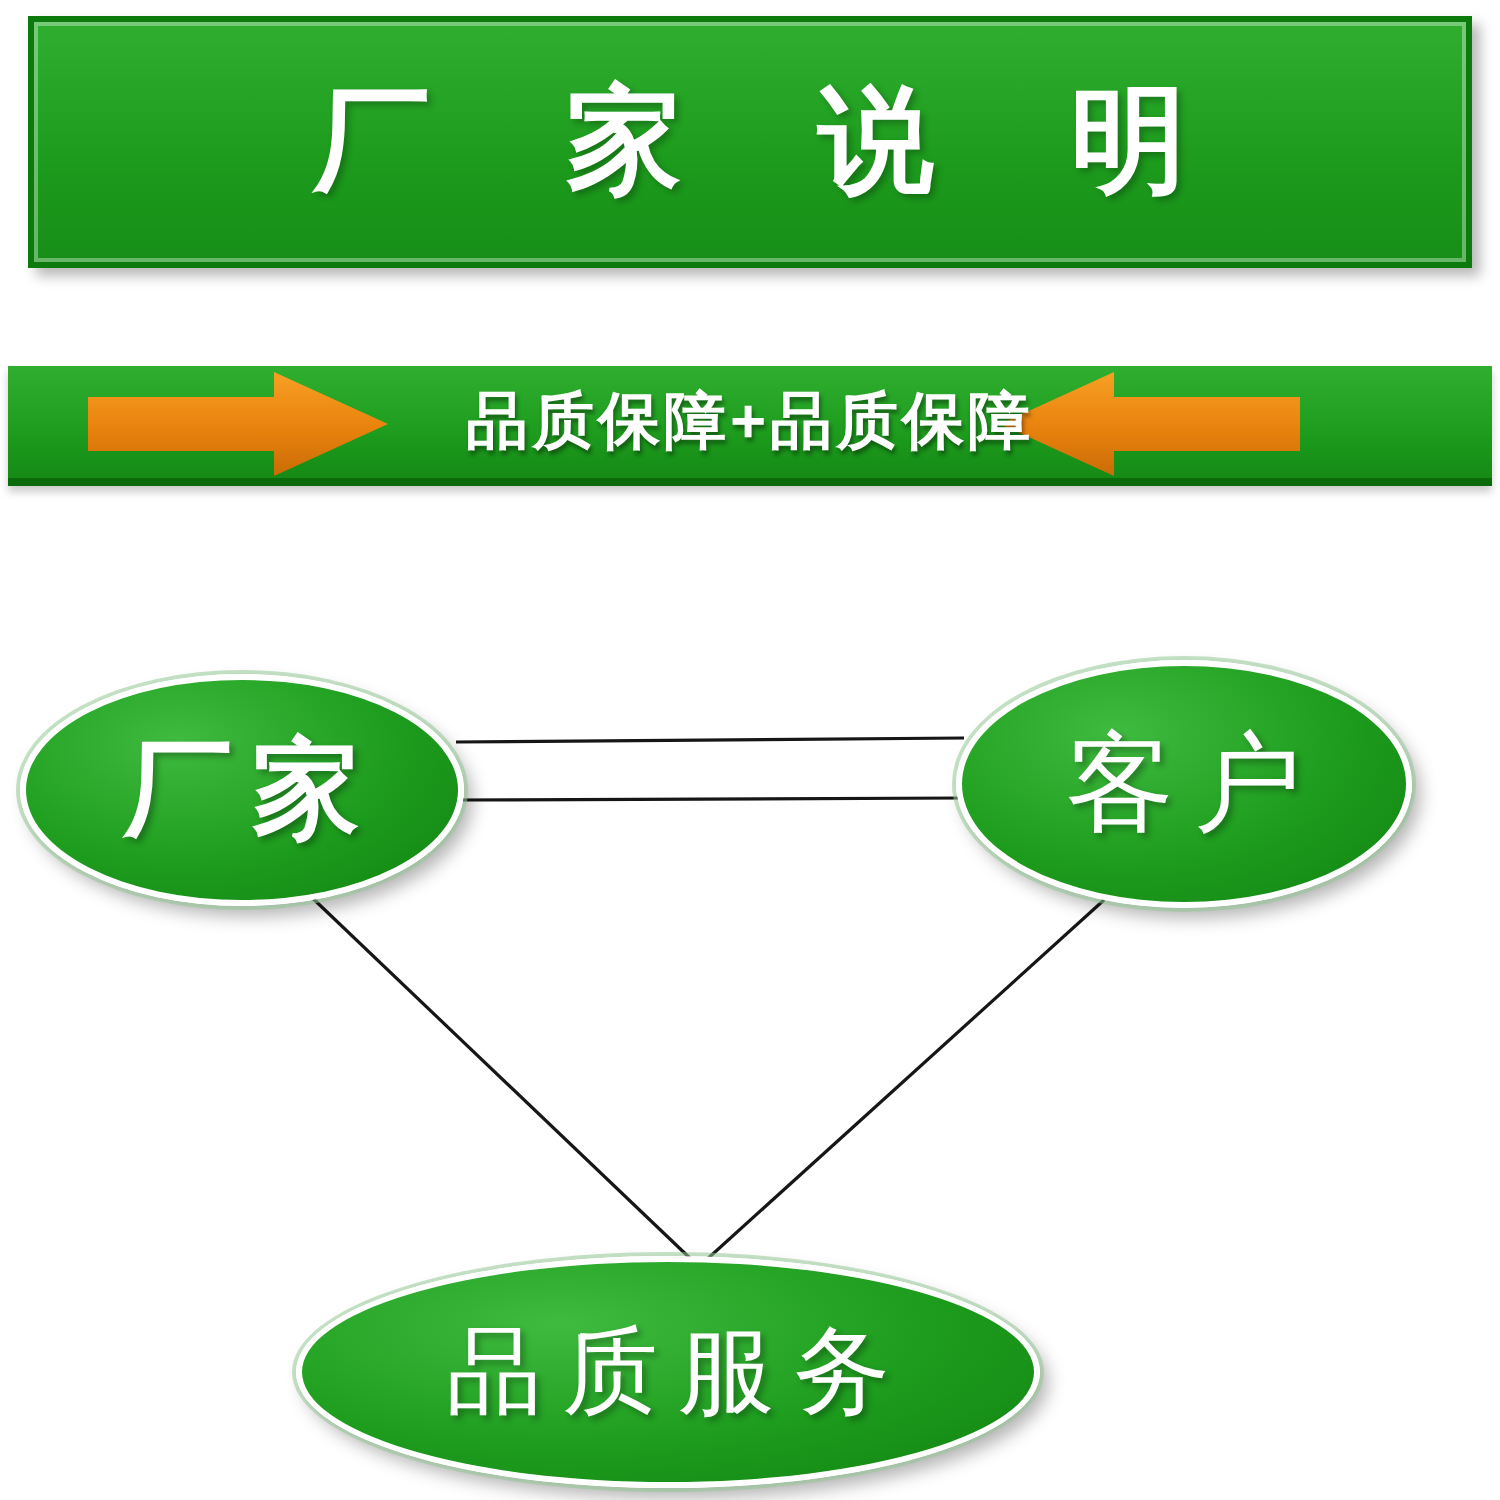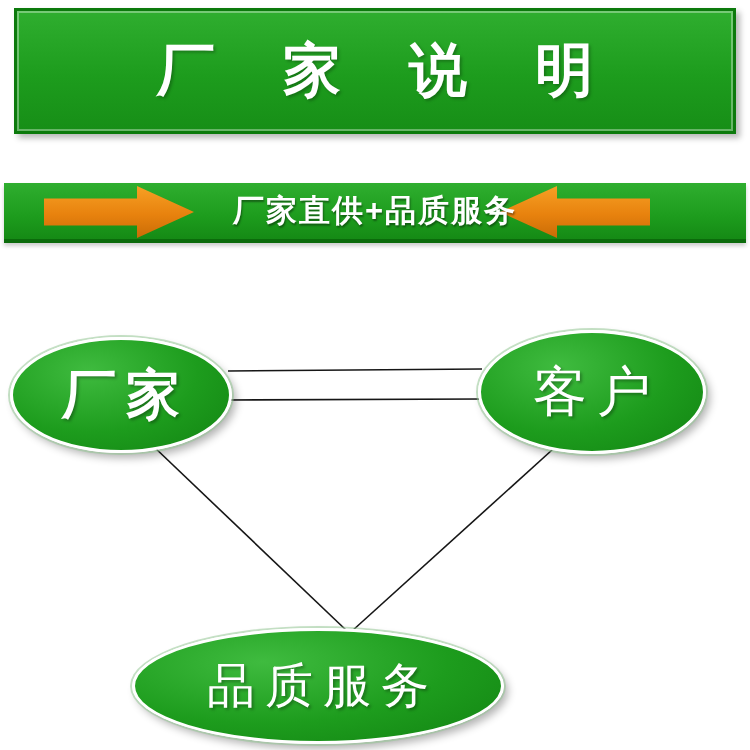--- a/index.html
+++ b/index.html
@@ -95,35 +95,35 @@
     border-radius:50%;
     background:radial-gradient(ellipse at 35% 28%, #3fbb3f 0%, #1d9c1d 55%, #128312 100%);
     border:3px solid #ffffff;
     box-shadow:0 0 0 2px rgba(150,200,150,0.55), 4px 5px 9px rgba(0,0,0,0.30);
     display:flex; align-items:center; justify-content:center;
     color:#ffffff;
     text-shadow:2px 2px 3px rgba(0,0,0,0.3);
   }
   .node-factory  { left:10px;  top:337px; width:222px; height:116px; font-size:54px;font-weight:bold; }
   .node-customer { left:478px; top:330px; width:228px; height:124px; font-size:54px;font-family:Liberation Serif, serif; }
-  .node-service  { left:132px; top:628px; width:372px; height:116px; font-size:48px;align-items:center; }
+  .node-service  { left:148px; top:628px; width:372px; height:116px; font-size:48px;align-items:center; }
   .node .node-label { letter-spacing:10px; padding-left:10px; white-space:nowrap; }
 </style>
 </head>
 <body>
 
 <div class="page">
 
   <div class="title-banner">
     <span class="title-text">厂 家 说 明</span>
   </div>
 
   <div class="supply-bar">
     <span class="arrow arrow-right-pointing"></span>
-    <span class="supply-text">厂家直供+品质服务</span>
+    <span class="supply-text">品质保障+品质保障</span>
     <span class="arrow arrow-left-pointing"></span>
   </div>
 
 
   <svg class="connectors" viewBox="0 0 750 750">
     <line x1="228" y1="371" x2="482" y2="369"></line>
     <line x1="228" y1="400" x2="482" y2="399"></line>
     <line x1="152" y1="445" x2="347" y2="631"></line>
     <line x1="552" y1="450" x2="352" y2="631"></line>
   </svg>

